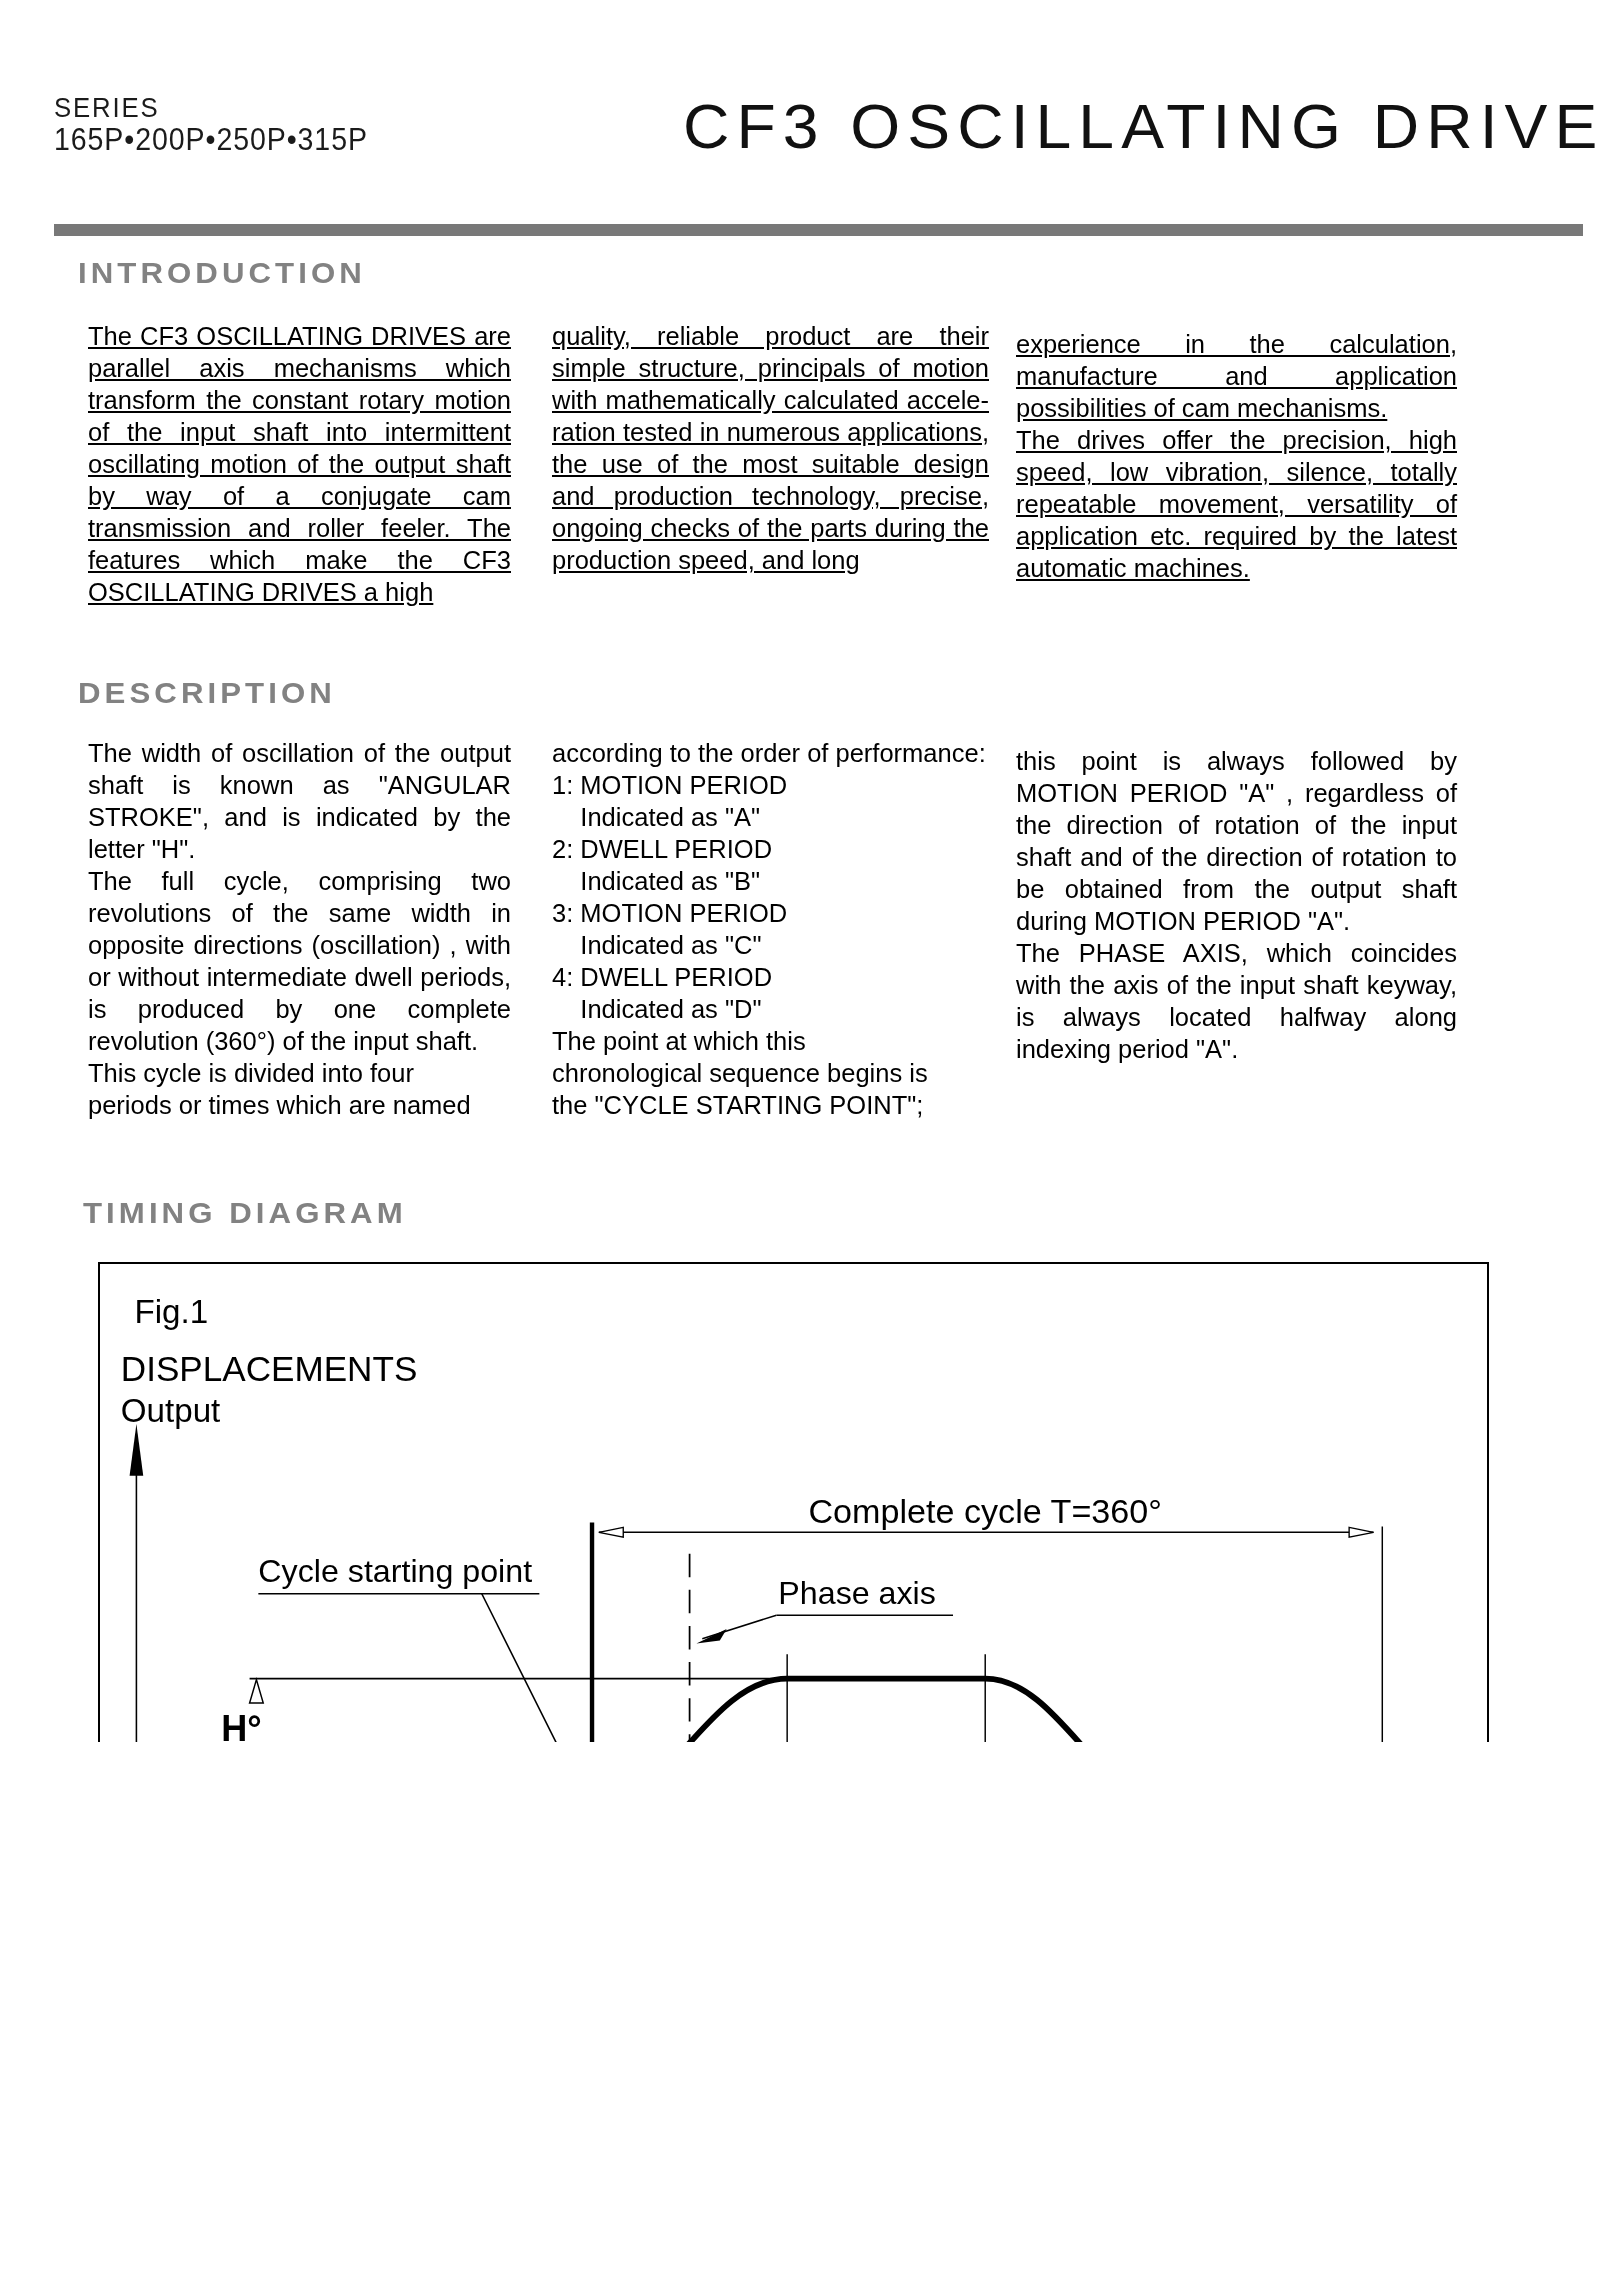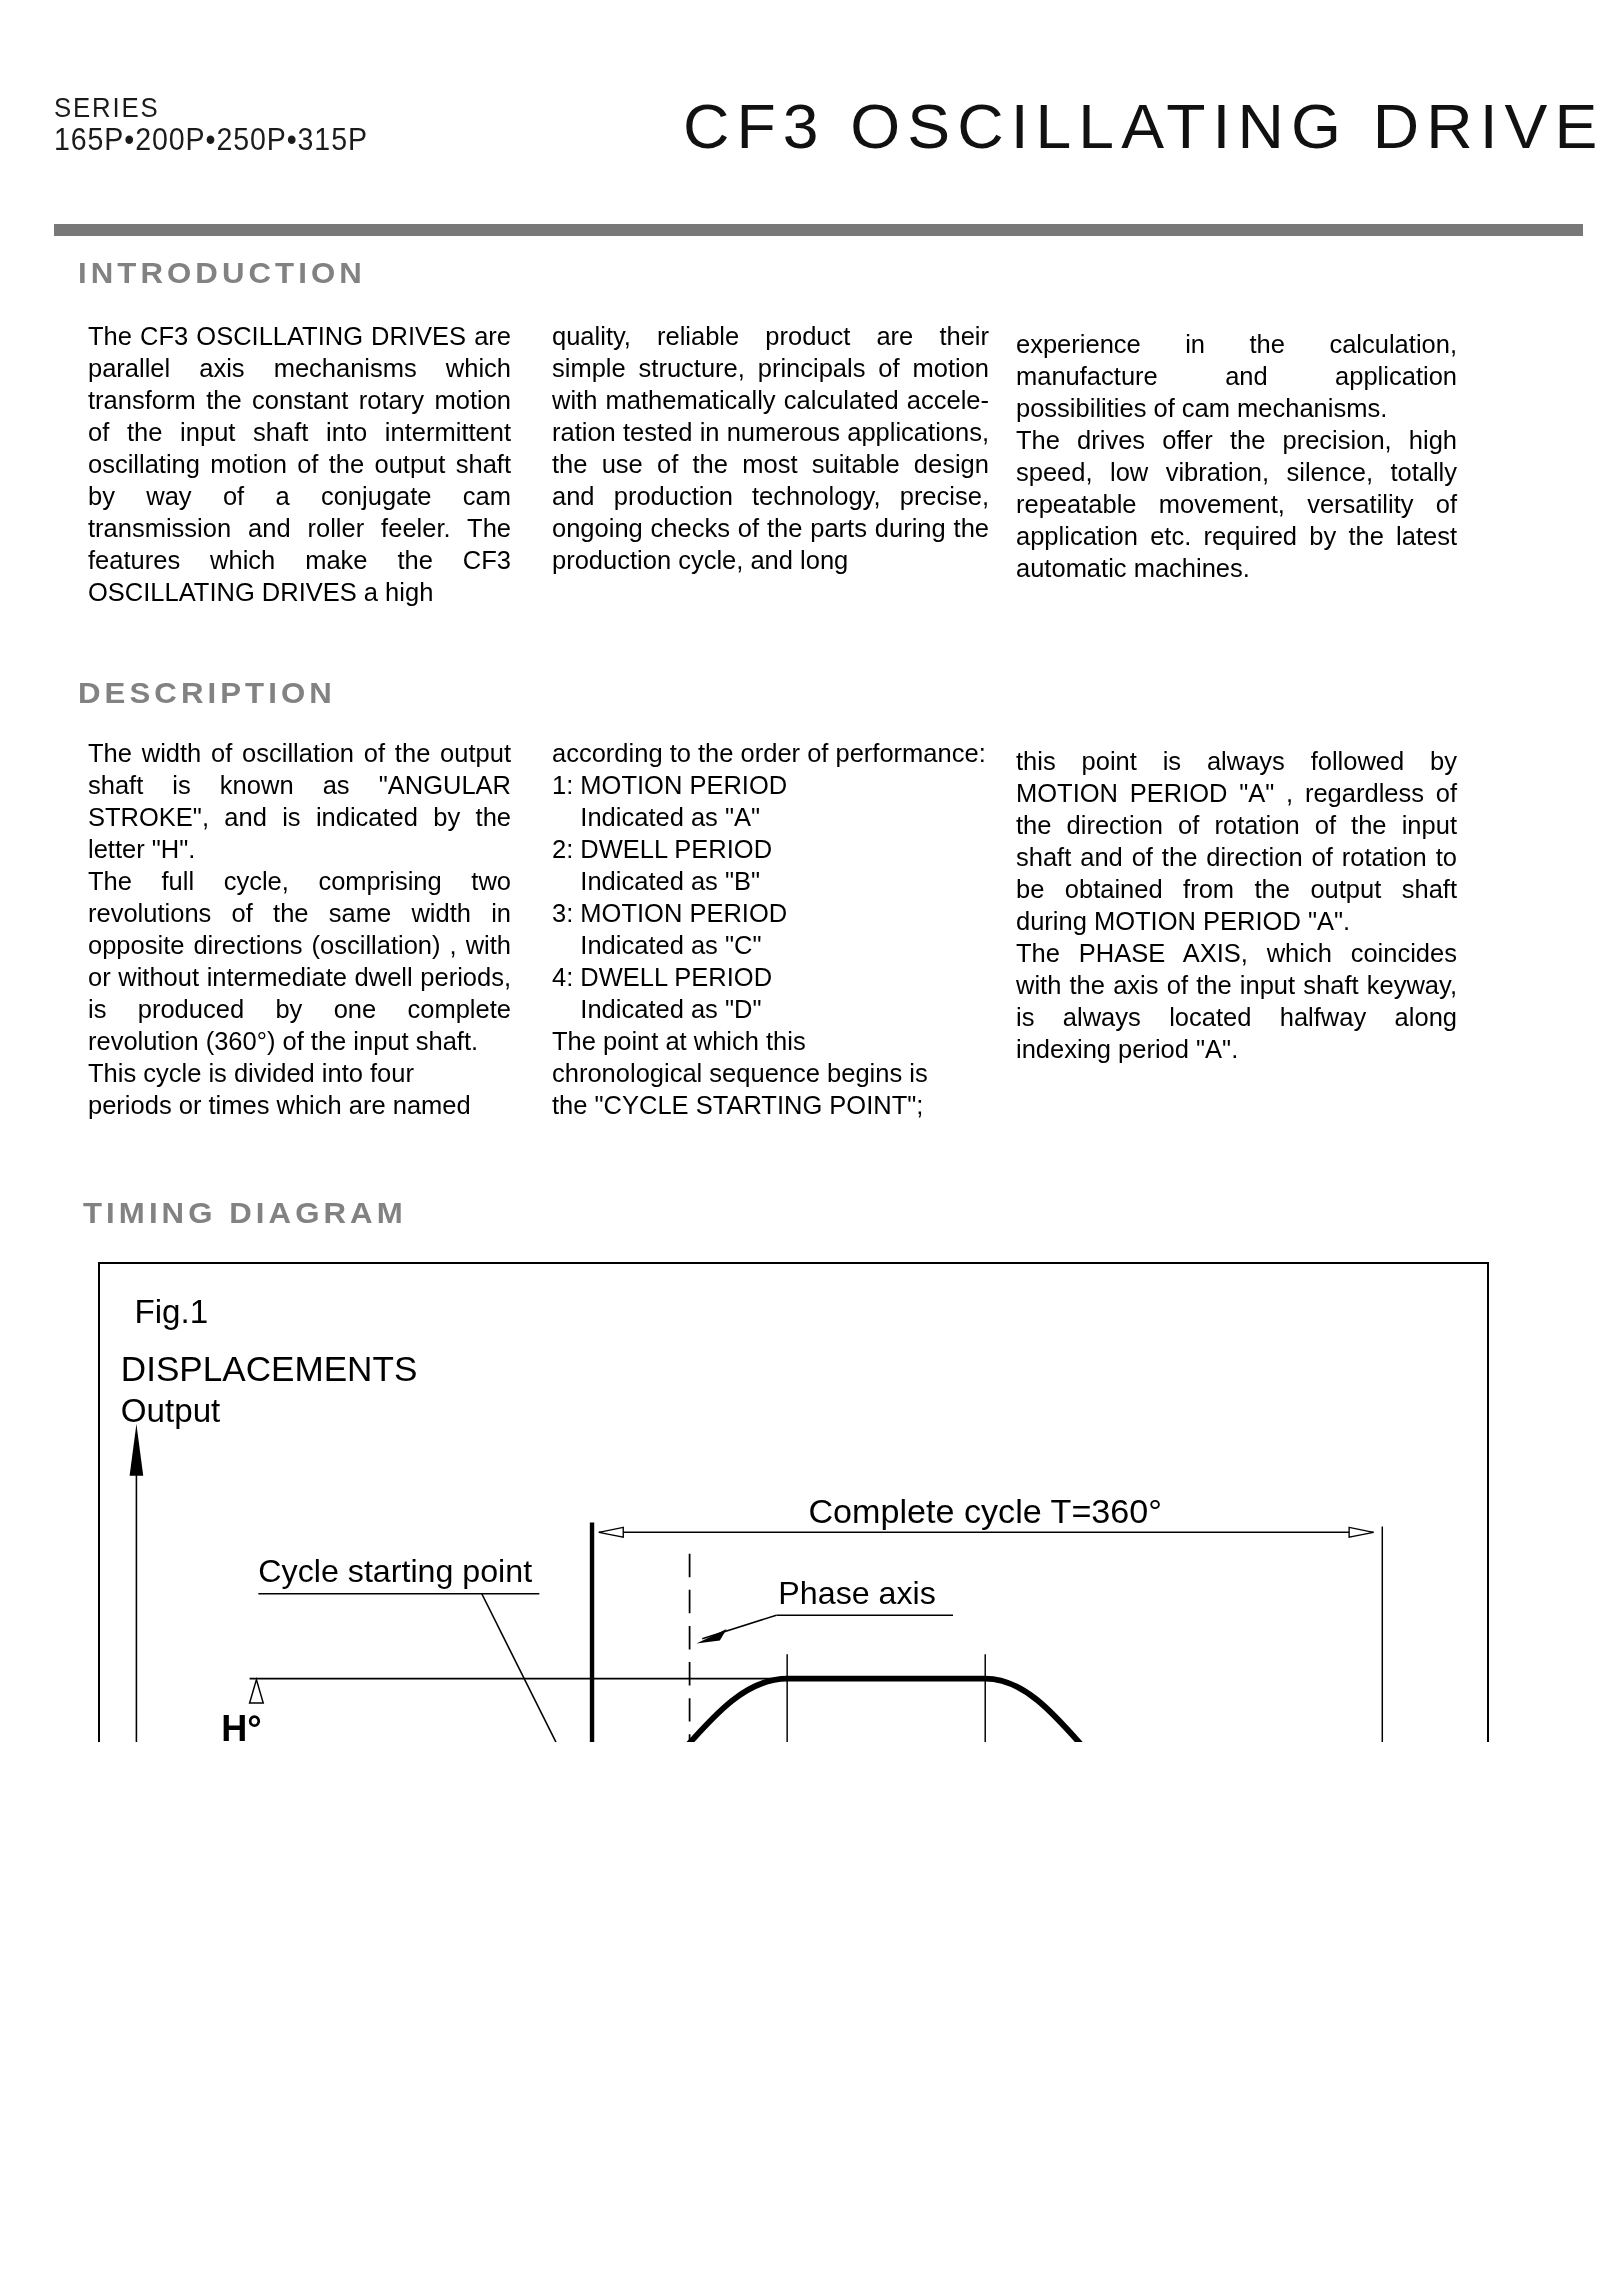--- a/index.html
+++ b/index.html
@@ -18,21 +18,21 @@
   .sec-heading{font-size:30px;font-weight:bold;letter-spacing:3.9px;color:#828282;
                transform:scaleX(1.04);transform-origin:left top;}
   #h-intro{left:78px;top:256px;}
   #h-desc{left:78px;top:676px;}
   #h-timing{left:83px;top:1196px;}
   
   .col{font-size:25.5px;line-height:32px;text-align:justify;white-space:pre-line;}
   .c1{left:88px;width:423px;}
   .c2{left:552px;width:437px;}
   .c3{left:1016px;width:441px;margin-top:8px;}
-  .introw{top:320px;}
+  .introw{top:320px;text-decoration:underline;}
   .descrow{top:737px;}
   
   .figure-box{left:98px;top:1262px;width:1391px;height:845px;border:2.9px solid #000;box-sizing:border-box;}
   .fig-svg{position:absolute;left:0;top:0;width:100%;height:100%;}
   
   .footer-bar{left:1142px;top:2179px;width:360px;height:44px;
               background:linear-gradient(to right,#ffffff 0%,#bdbdbd 30%,#4a4a4a 65%,#000000 100%);}
   .page-num{left:1400px;top:2183px;width:33px;text-align:center;font-size:30px;font-weight:bold;color:#e0e0e0;}
   .logo-svg{left:1270px;top:2152px;width:131px;height:76px;}
   svg text{font-family:"Liberation Sans", sans-serif;fill:#000;}
@@ -42,21 +42,21 @@
 
 <div class="page">
 
   <div class="abs series-label">SERIES</div>
   <div class="abs series-models">165P•200P•250P•315P</div>
   <div class="abs doc-title">CF3 OSCILLATING DRIVE</div>
   <div class="abs header-bar"></div>
 
   <div class="abs sec-heading" id="h-intro">INTRODUCTION</div>
   <div class="abs col c1 introw">The  CF3 OSCILLATING DRIVES are parallel axis mechanisms which transform  the constant rotary motion of the input shaft into intermittent oscillating motion of the output shaft by way of a conjugate cam transmission and roller feeler. The features which make the CF3 OSCILLATING DRIVES a high</div>
-  <div class="abs col c2 introw">quality, reliable product are their simple structure, principals of motion with mathematically calculated accele-ration tested in numerous applications, the use of the most suitable design and production technology, precise, ongoing checks of the parts during the production cycle, and long</div>
+  <div class="abs col c2 introw">quality, reliable product are their simple structure, principals of motion with mathematically calculated accele-ration tested in numerous applications, the use of the most suitable design and production technology, precise, ongoing checks of the parts during the production speed, and long</div>
   <div class="abs col c3 introw">experience in the calculation, manufacture and application possibilities of cam mechanisms.
 The drives offer the precision, high speed, low vibration, silence, totally repeatable movement, versatility of application etc. required by the latest automatic machines.</div>
 
   <div class="abs sec-heading" id="h-desc">DESCRIPTION</div>
   <div class="abs col c1 descrow">The width of oscillation of the output shaft is known as "ANGULAR STROKE", and is indicated by the letter "H".
 The full cycle, comprising two revolutions of the same width in opposite directions (oscillation) , with or  without intermediate dwell periods, is produced by one complete revolution (360°) of the input shaft.
 This cycle is divided into four
 periods or times which are named</div>
   <div class="abs col c2 descrow">according to the order of performance:
 1: MOTION PERIOD

